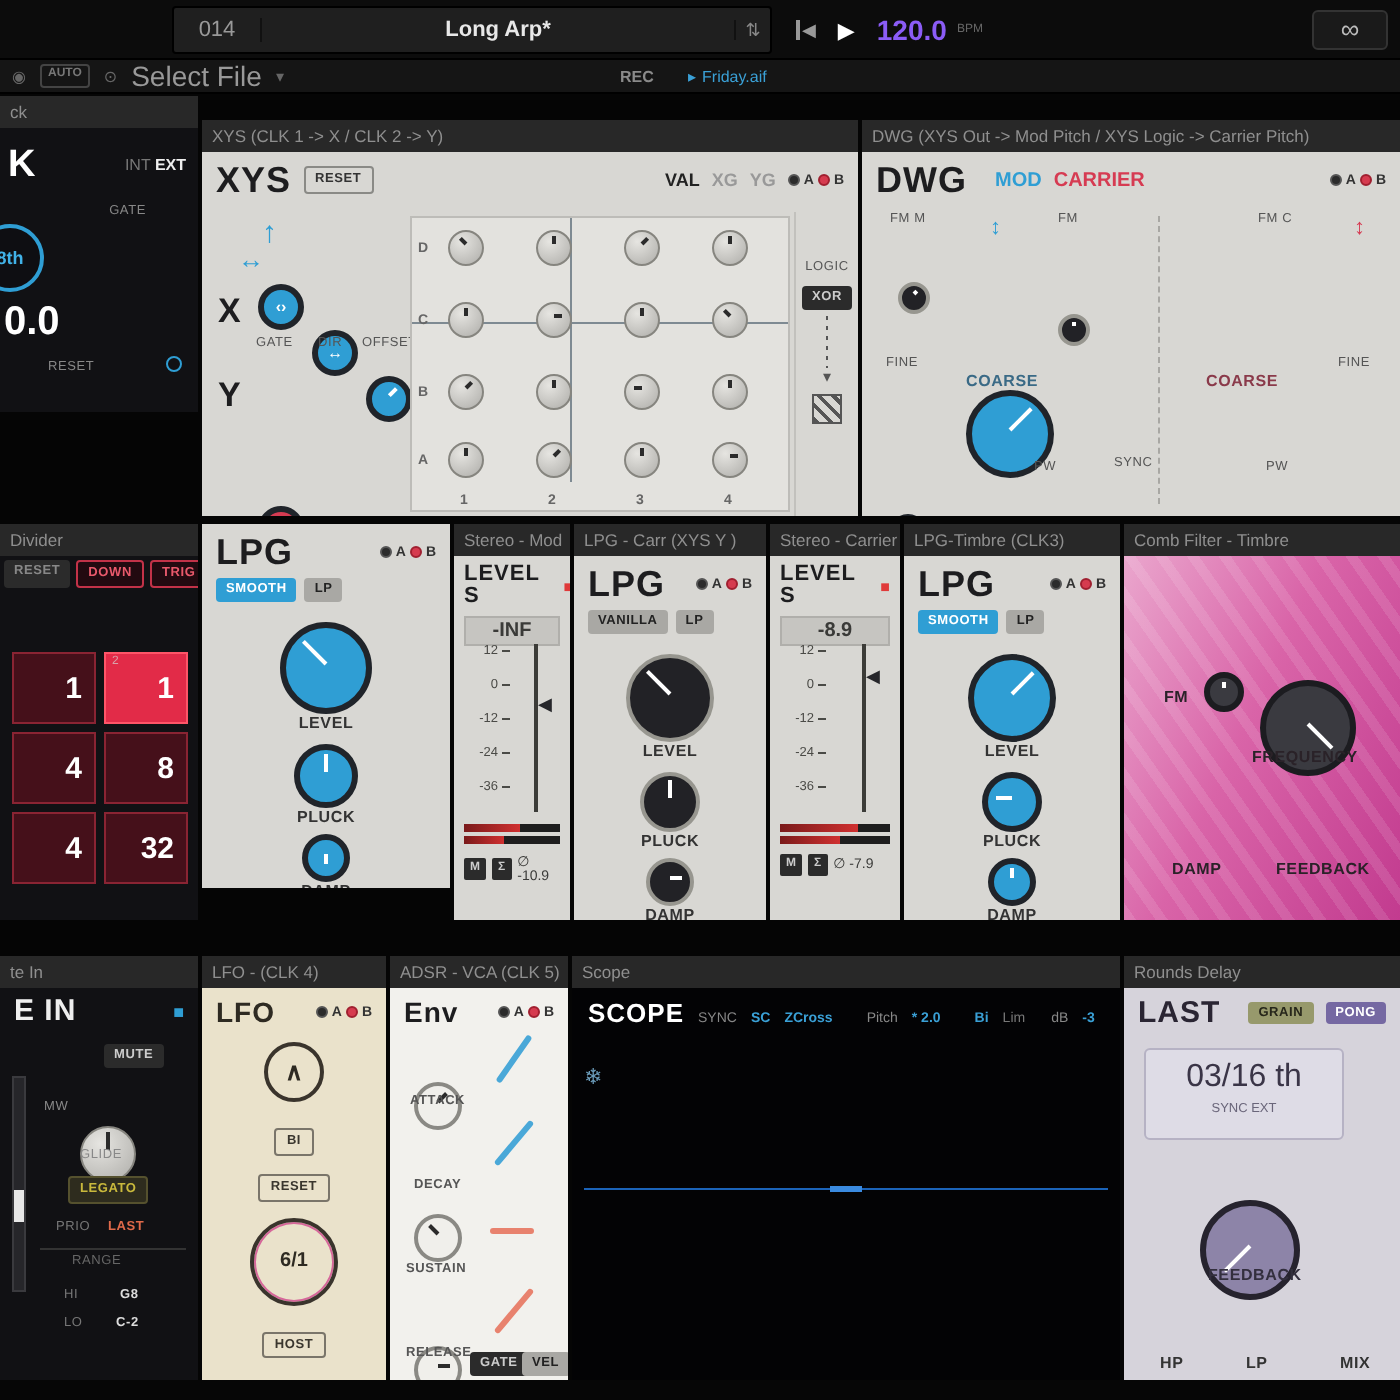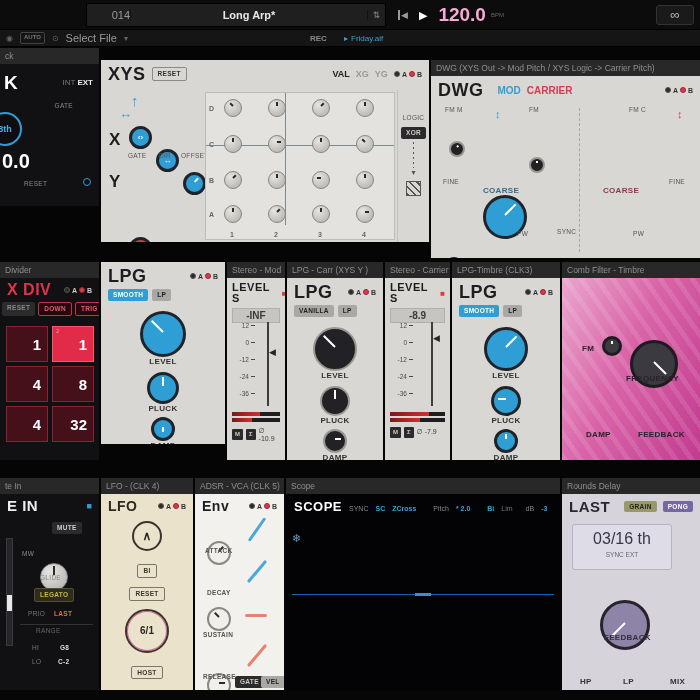--- a/index.html
+++ b/index.html
@@ -3,34 +3,34 @@
 <meta charset="utf-8">
 <style>
   *{margin:0;padding:0;box-sizing:border-box}
   html,body{width:700px;height:700px;background:#000;font-family:"Liberation Sans",sans-serif;overflow:hidden}
   #stage{position:relative;width:700px;height:700px;background:#050505}
   .abs{position:absolute}
 
   
   .topbar{position:absolute;left:0;top:0;width:700px;height:30px;background:#0c0c0c;border-bottom:1px solid #000}
   .preset-box{position:absolute;left:86px;top:3px;width:300px;height:24px;background:#1f1f1f;border:1px solid #000;border-radius:2px;display:flex;align-items:center}
-  .preset-num{width:44px;text-align:right;color:#999;font-size:11px;border-right:1px solid #111}
+  .preset-num{width:44px;text-align:center;color:#999;font-size:11px;border-right:1px solid #111}
   .preset-name{flex:1;text-align:center;color:#e8e8e8;font-size:11px;font-weight:bold}
   .stepper{width:18px;text-align:center;color:#888;font-size:9px;border-left:1px solid #111}
   .transport{position:absolute;left:398px;top:0;height:30px;display:flex;align-items:center;gap:11px}
   .tbtn{color:#999;font-size:9px;cursor:default}
   .tbtn.prev{border-left:2px solid #999;padding-left:1px}
   .tbtn.play{color:#fff;font-size:11px}
-  .bpm{color:#f9a8d4;font-size:19px;font-weight:bold}
+  .bpm{color:#8b5cf6;font-size:14px;font-weight:bold}
   .bpm-unit{color:#666;font-size:6px;margin-left:-6px}
   .loop-box{position:absolute;right:6px;top:5px;width:38px;height:20px;border:1px solid #333;border-radius:3px;background:#1a1a1a;color:#bbb;text-align:center;line-height:18px;font-size:13px}
   .toolbar{position:absolute;left:0;top:30px;width:700px;height:17px;background:#151515;border-bottom:1px solid #000;display:flex;align-items:center;padding:0 6px;gap:7px}
   .t-ico{color:#666;font-size:8px}
   .auto-chip{border:1px solid #444;color:#777;font-size:6px;font-weight:bold;padding:0 3px;border-radius:2px;line-height:1.6}
-  .sf{color:#999;font-size:11px}
+  .sf{color:#999;font-size:14px}
   .rec{position:absolute;left:310px;color:#8a8a8a;font-size:8px;font-weight:bold}
   .fileline{position:absolute;left:344px;color:#3aa0d6;font-size:8px;display:flex;gap:3px;align-items:center}
 
   
   .module{position:absolute;overflow:hidden}
   .mhead{height:16px;background:#282828;color:#8f8f8f;font-size:8.5px;line-height:16px;padding:0 5px;white-space:nowrap;overflow:hidden}
   .mbody{position:relative;overflow:hidden}
   .light{background:#d8d7d3}
   .dark{background:#111114}
   .trow{display:flex;align-items:center;gap:6px;padding:5px 7px 2px;position:relative}
@@ -176,20 +176,21 @@
       <span class="pow abs" style="right:8px;top:114px"></span>
       <div class="kn ringk noptr abs" style="left:44px;top:126px;width:32px;height:32px">
           <span>8</span>
         </div>
       <div class="abs tl" style="left:2px;top:158px;color:#888">LE</div>
 
     </div>
   </section>
 
   <section class="module" style="left:101px;top:60px;width:328px;height:198px">
+    <div class="mhead"><span>XYS  (CLK 1 -&gt; X / CLK 2 -&gt; Y)</span></div>
     <div class="mbody light" style="height:182px">
       <div class="trow">
         <b class="mtitle">XYS</b>
         <span class="chip ol">RESET</span>
         <span class="sp"></span>
         <span style="font-size:9px;font-weight:bold;color:#222">VAL</span>
         <span style="font-size:9px;font-weight:bold;color:#999">XG</span>
         <span style="font-size:9px;font-weight:bold;color:#999">YG</span>
         <span class="ab">
             <i class="da"></i>
@@ -294,30 +295,20 @@
 
       <span class="abs tl" style="left:238px;top:102px">FINE</span>
 
       <span class="abs tl" style="left:202px;top:154px">PW</span>
     </div>
   </section>
 
   <section class="module dark" style="left:0;top:262px;width:99px;height:198px">
     <div class="mhead"><span>Divider</span></div>
     <div class="mbody" style="height:182px">
-      <div class="trow" style="padding-top:4px">
-        <b class="mtitle" style="color:#e23348;font-size:16px">X DIV</b>
-        <span class="sp"></span>
-        <span class="ab lt">
-            <i class="da"></i>
-            <span>A</span>
-            <i class="db"></i>
-            <span>B</span>
-          </span>
-      </div>
       <div style="display:flex;gap:3px;padding:2px 2px 0 2px">
         <span class="chip dk" style="color:#888">RESET</span>
         <span class="chip rd">DOWN</span>
         <span class="chip rd">TRIG</span>
       </div>
       <div class="dgrid">
         <div class="dcell">
             <span>1</span>
           </div>
         <div class="dcell on">

